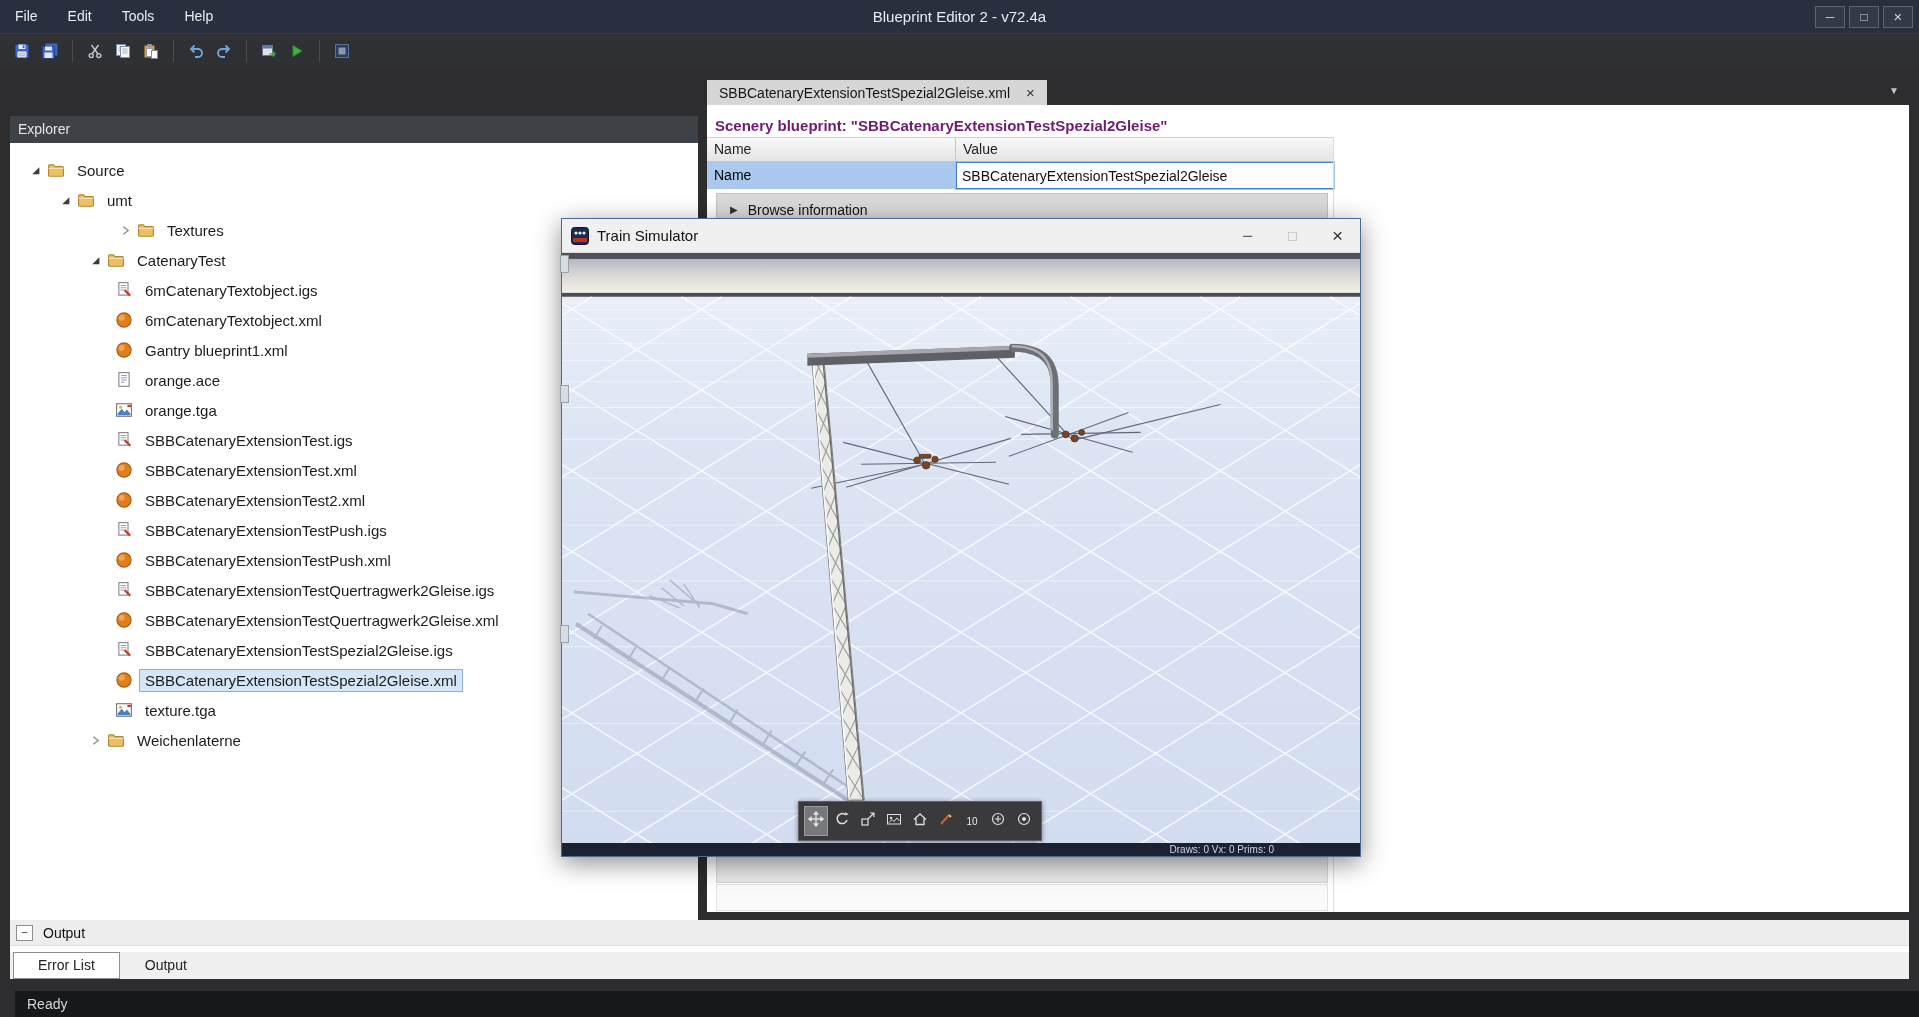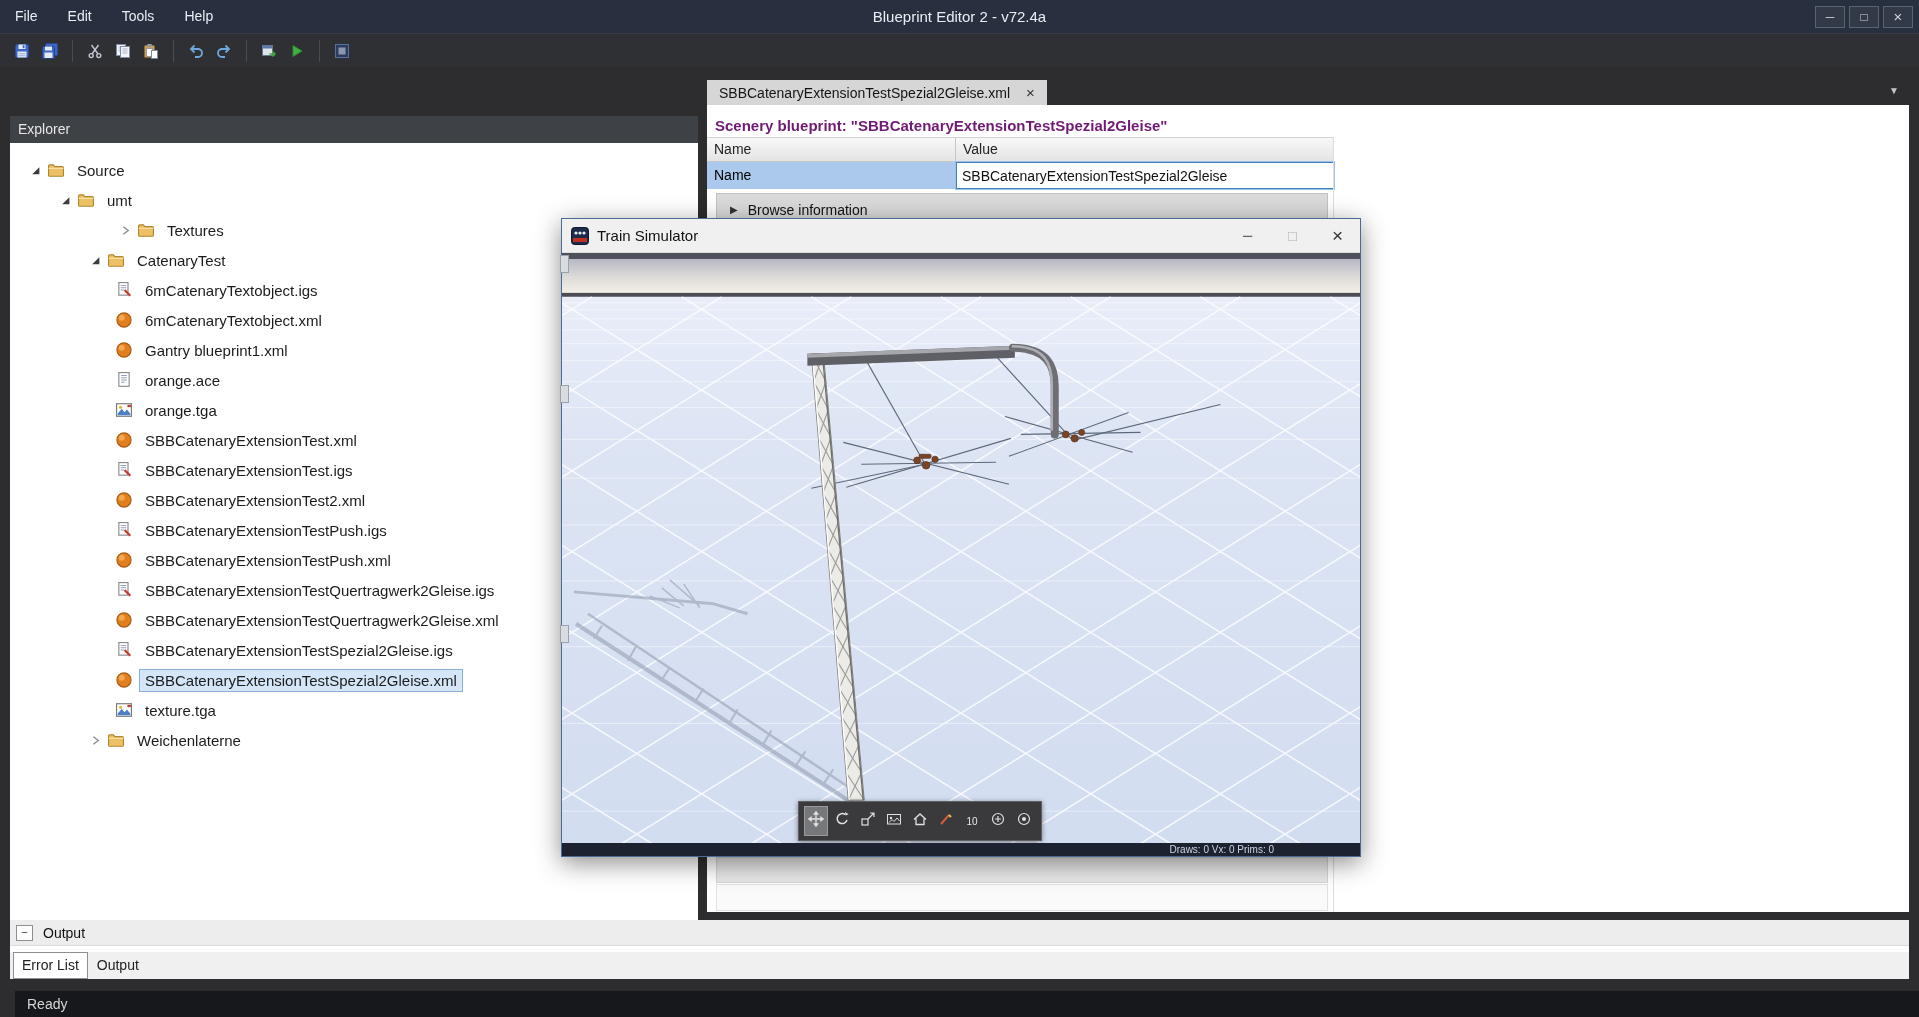--- a/index.html
+++ b/index.html
@@ -89,21 +89,21 @@
 
   
   .output-panel{position:absolute;left:10px;top:920px;width:1899px;height:59px;background:#fff;
                 display:flex;flex-direction:column;}
   .out-header{height:26px;background:#ededed;border-bottom:1px solid #dcdcdc;display:flex;align-items:center;}
   .collapse-box{width:17px;height:16px;border:1px solid #8f8f8f;background:#fdfdfd;margin-left:6px;
                 display:flex;align-items:center;justify-content:center;font-size:11px;color:#333;line-height:1;}
   .out-title{margin-left:10px;font-size:14px;color:#111;}
   .out-body{flex:1;background:#ffffff;}
   .out-tabs{height:27px;background:#f0f0f0;display:flex;align-items:stretch;padding-left:3px;}
-  .out-tab{padding:0 8px;line-height:25px;font-size:14px;color:#222;border:1px solid transparent;}
+  .out-tab{padding:0 24px;line-height:25px;font-size:14px;color:#222;border:1px solid transparent;}
   .out-tab.active{background:#fff;border:1px solid #8f8f8f;}
 
   
   .statusbar{position:absolute;left:0;top:991px;width:1919px;height:26px;background:#17181b;display:flex;
              align-items:center;padding-left:12px;font-size:14px;color:#d6d6d6;margin-left:15px;}
 </style>
 </head>
 <body>
 
 <div class="app">
@@ -326,35 +326,35 @@
               <path d="M1.5 10 l3.5 -4 2.5 3 2 -2.5 3 3.5 v1.5 h-11 Z" fill="#4d7fc4"></path>
               <circle cx="4" cy="4.6" r="1.4" fill="#e0b83a"></circle>
               <rect x="10" y="2.5" width="3" height="2" fill="#c23b2e"></rect>
             </svg>
           </span>
           <span class="tl">orange.tga</span>
         </div>
         <div class="tree-row" style="padding-left:104px">
           <span class="ti">
             <svg viewBox="0 0 14 14" width="16" height="16" xmlns="http://www.w3.org/2000/svg">
-              <circle cx="7" cy="7" r="6.2" fill="#e07f1f" stroke="#a85a10"></circle>
-              <circle cx="5" cy="5" r="2.6" fill="#f5ad55" opacity="0.9"></circle>
-            </svg>
-          </span>
-          <span class="tl">SBBCatenaryExtensionTest.xml</span>
-        </div>
-        <div class="tree-row" style="padding-left:104px">
-          <span class="ti">
-            <svg viewBox="0 0 14 14" width="16" height="16" xmlns="http://www.w3.org/2000/svg">
               <rect x="2.5" y="0.5" width="8" height="11" fill="#ffffff" stroke="#8a8a8a"></rect>
               <path d="M4 3h5M4 5h5M4 7h3" stroke="#9aa4c0" stroke-width="0.9"></path>
               <path d="M7.5 7 l5 5" stroke="#c23b2e" stroke-width="2"></path>
             </svg>
           </span>
           <span class="tl">SBBCatenaryExtensionTest.igs</span>
+        </div>
+        <div class="tree-row" style="padding-left:104px">
+          <span class="ti">
+            <svg viewBox="0 0 14 14" width="16" height="16" xmlns="http://www.w3.org/2000/svg">
+              <circle cx="7" cy="7" r="6.2" fill="#e07f1f" stroke="#a85a10"></circle>
+              <circle cx="5" cy="5" r="2.6" fill="#f5ad55" opacity="0.9"></circle>
+            </svg>
+          </span>
+          <span class="tl">SBBCatenaryExtensionTest.xml</span>
         </div>
         <div class="tree-row" style="padding-left:104px">
           <span class="ti">
             <svg viewBox="0 0 14 14" width="16" height="16" xmlns="http://www.w3.org/2000/svg">
               <circle cx="7" cy="7" r="6.2" fill="#e07f1f" stroke="#a85a10"></circle>
               <circle cx="5" cy="5" r="2.6" fill="#f5ad55" opacity="0.9"></circle>
             </svg>
           </span>
           <span class="tl">SBBCatenaryExtensionTest2.xml</span>
         </div>

